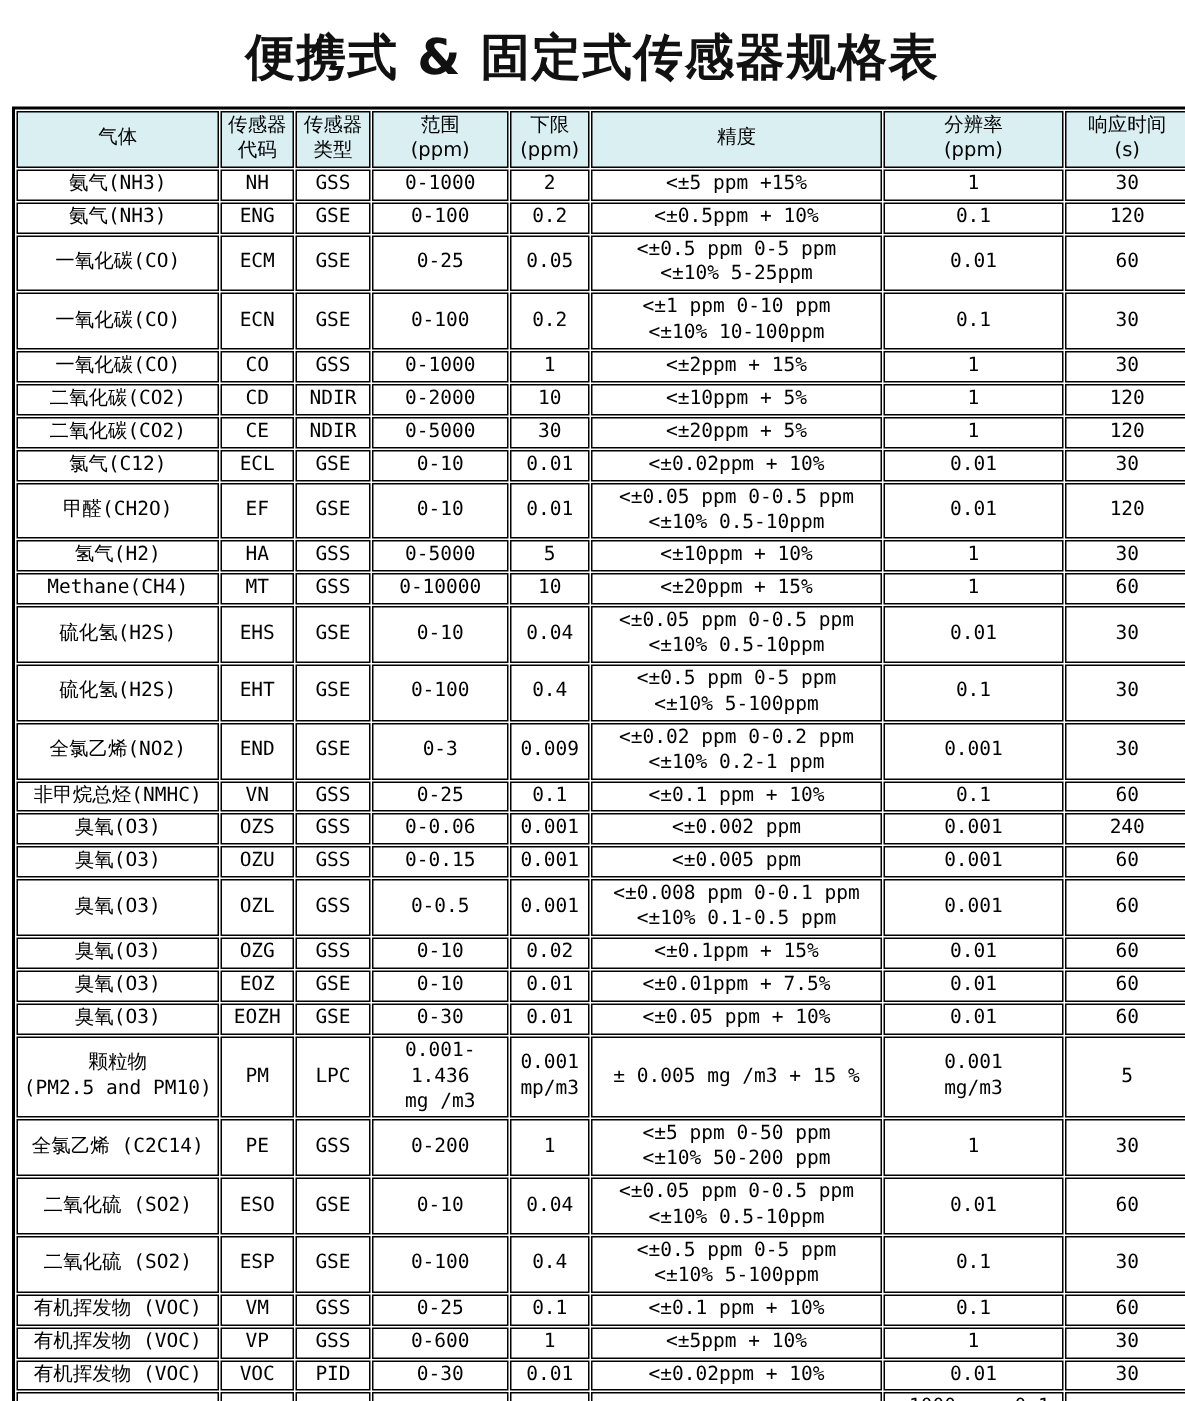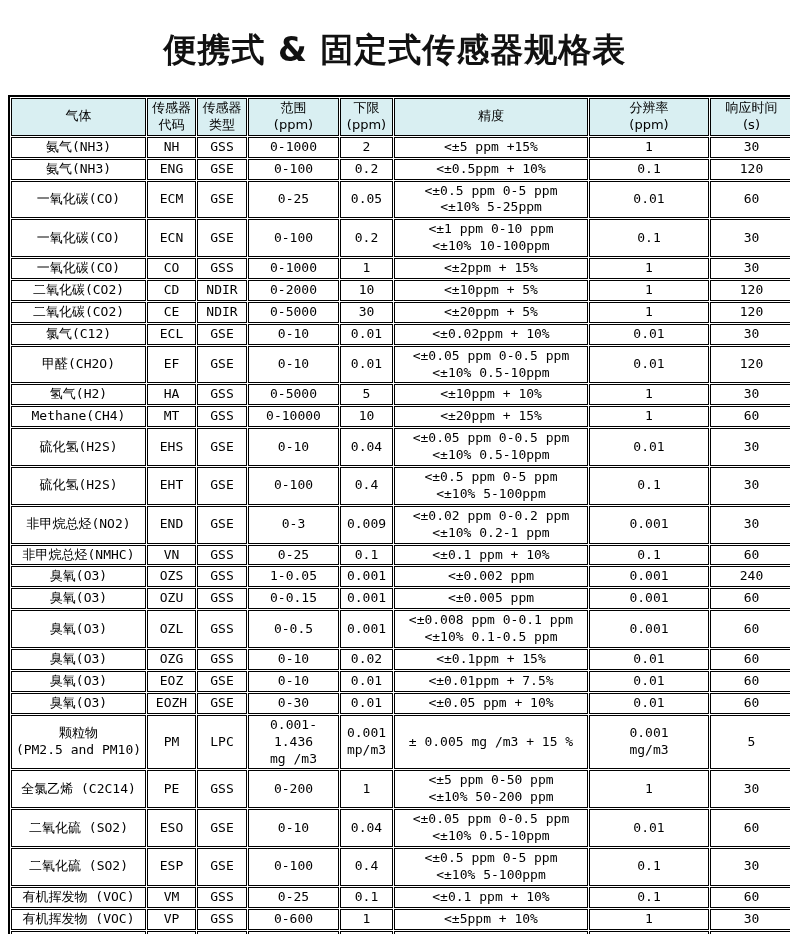--- a/index.html
+++ b/index.html
@@ -11,21 +11,21 @@
     font-family: "Liberation Sans", sans-serif;
   }
   .page {
     width: 790px;
     height: 934px;
     background: #ffffff;
     overflow: hidden;
     box-sizing: border-box;
   }
   h1.title {
-    margin: 12px;
+    margin: 0;
     padding: 16px 0 10px 0;
     text-align: center;
     font-size: 33px;
     font-weight: bold;
     letter-spacing: 1px;
     color: #111111;
     font-family: "DejaVu Sans", "Liberation Sans", sans-serif;
   }
   table.spec {
     margin-left: 8px;
@@ -232,21 +232,21 @@
       <td>EHT</td>
       <td>GSE</td>
       <td>0-100</td>
       <td>0.4</td>
       <td>&lt;±0.5 ppm 0-5 ppm
 &lt;±10% 5-100ppm</td>
       <td>0.1</td>
       <td>30</td>
     </tr>
         <tr>
-      <td>非甲烷总烃(NO2)</td>
+      <td>全氯乙烯(NO2)</td>
       <td>END</td>
       <td>GSE</td>
       <td>0-3</td>
       <td>0.009</td>
       <td>&lt;±0.02 ppm 0-0.2 ppm
 &lt;±10% 0.2-1 ppm</td>
       <td>0.001</td>
       <td>30</td>
     </tr>
         <tr>
@@ -256,21 +256,21 @@
       <td>0-25</td>
       <td>0.1</td>
       <td>&lt;±0.1 ppm + 10%</td>
       <td>0.1</td>
       <td>60</td>
     </tr>
         <tr>
       <td>臭氧(O3)</td>
       <td>OZS</td>
       <td>GSS</td>
-      <td>1-0.05</td>
+      <td>0-0.06</td>
       <td>0.001</td>
       <td>&lt;±0.002 ppm</td>
       <td>0.001</td>
       <td>240</td>
     </tr>
         <tr>
       <td>臭氧(O3)</td>
       <td>OZU</td>
       <td>GSS</td>
       <td>0-0.15</td>

